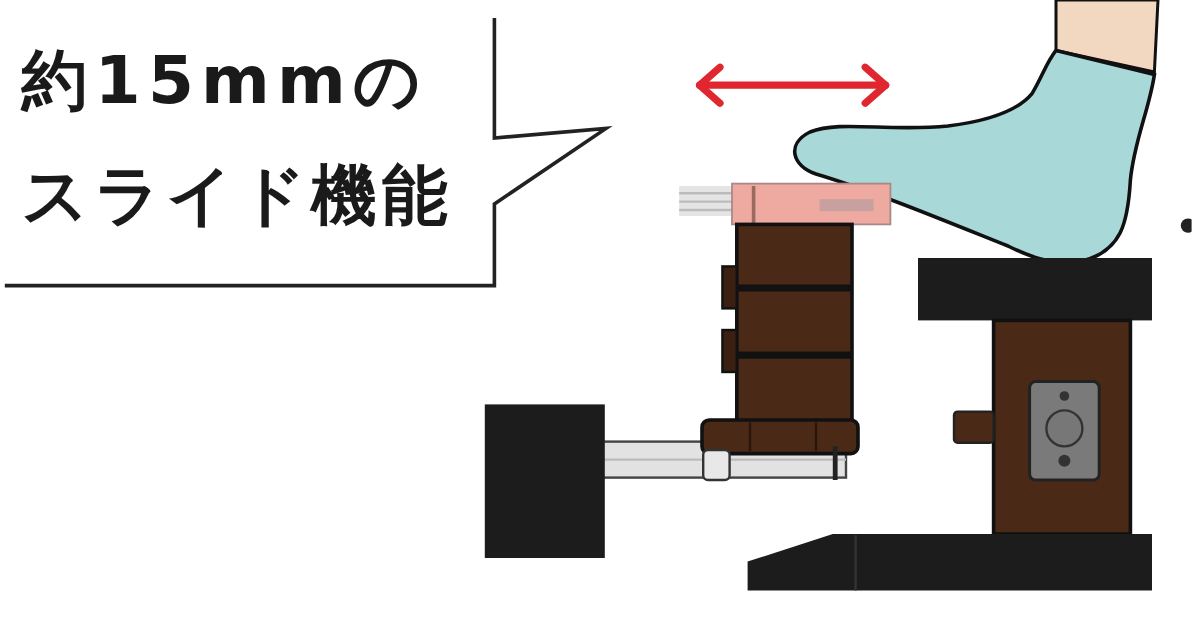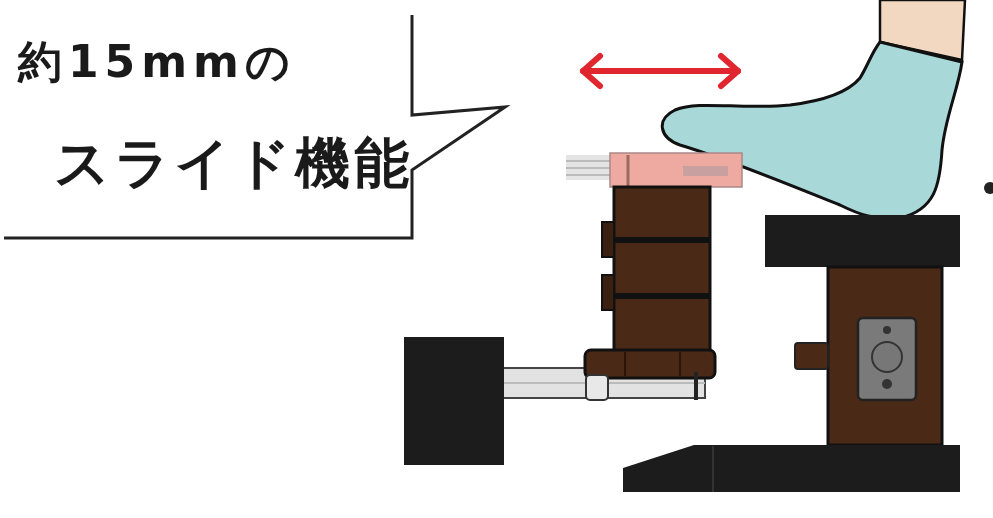--- a/index.html
+++ b/index.html
@@ -1,20 +1,20 @@
 <!DOCTYPE html>
 <html><head>
 <meta charset="utf-8">
 <style>
   html, body { margin:0; padding:0; background:#ffffff; }
   body { width:993px; height:518px; position:relative; overflow:hidden; font-family:"DejaVu Sans", sans-serif; }
   .stage { position:absolute; left:0; top:0; width:993px; height:518px; }
   .callout-text { position:absolute; left:18px; top:40px; width:420px; font-family:"DejaVu Sans", sans-serif; font-weight:bold; color:#1a1a1a; line-height:1; }
-  .callout-line1 { position:absolute; left:0; top:0; font-size:44px; letter-spacing:6px; white-space:nowrap; }
-  .callout-line2 { position:absolute; left:0; top:96px; font-size:55px; letter-spacing:4px; white-space:nowrap;margin-left:36px; }
+  .callout-line1 { position:absolute; left:0; top:0; font-size:55px; letter-spacing:6px; white-space:nowrap; }
+  .callout-line2 { position:absolute; left:0; top:96px; font-size:55px; letter-spacing:4px; white-space:nowrap; }
   svg { position:absolute; left:0; top:0; }
 </style>
 </head>
 <body>
 
 <div class="stage">
 
   <svg width="993" height="518" viewBox="0 0 993 518">
 
     <g>

